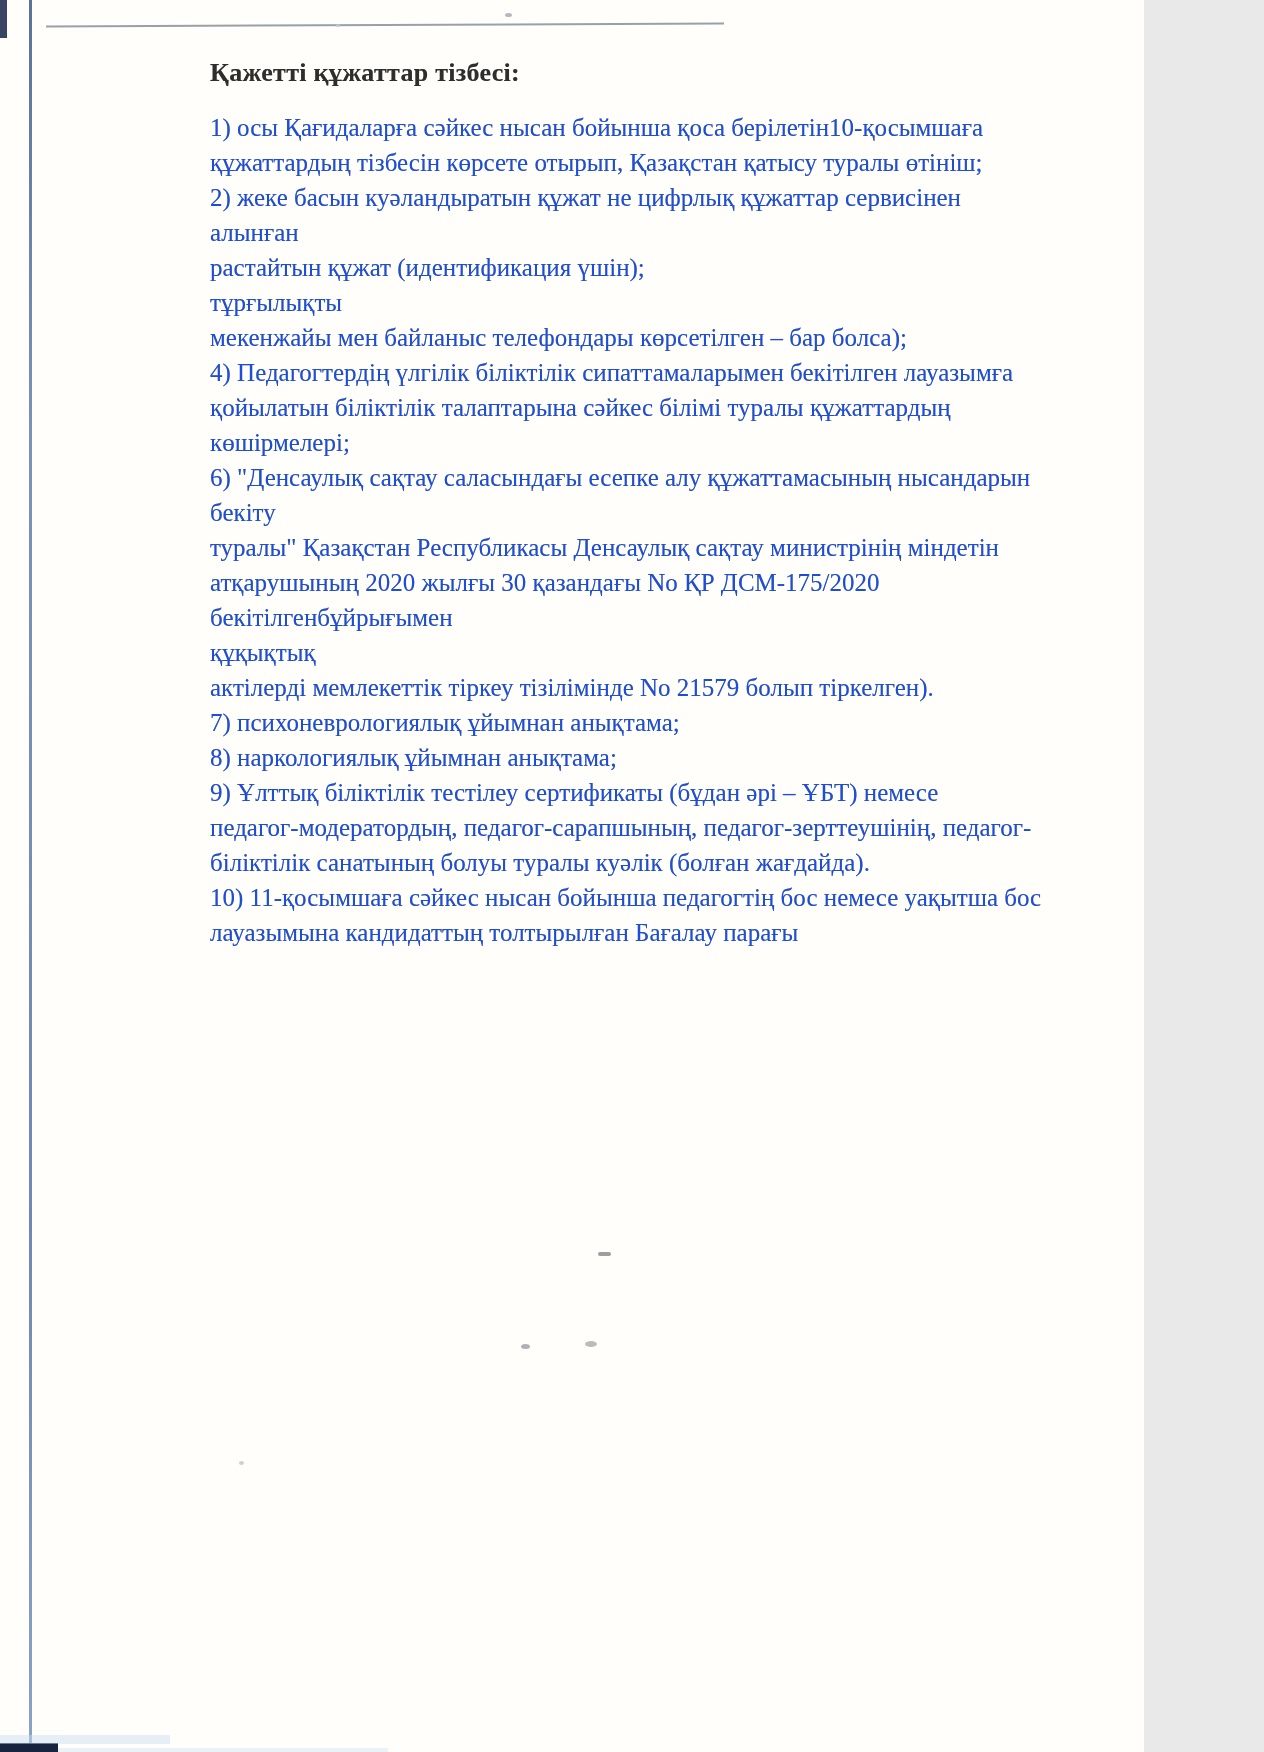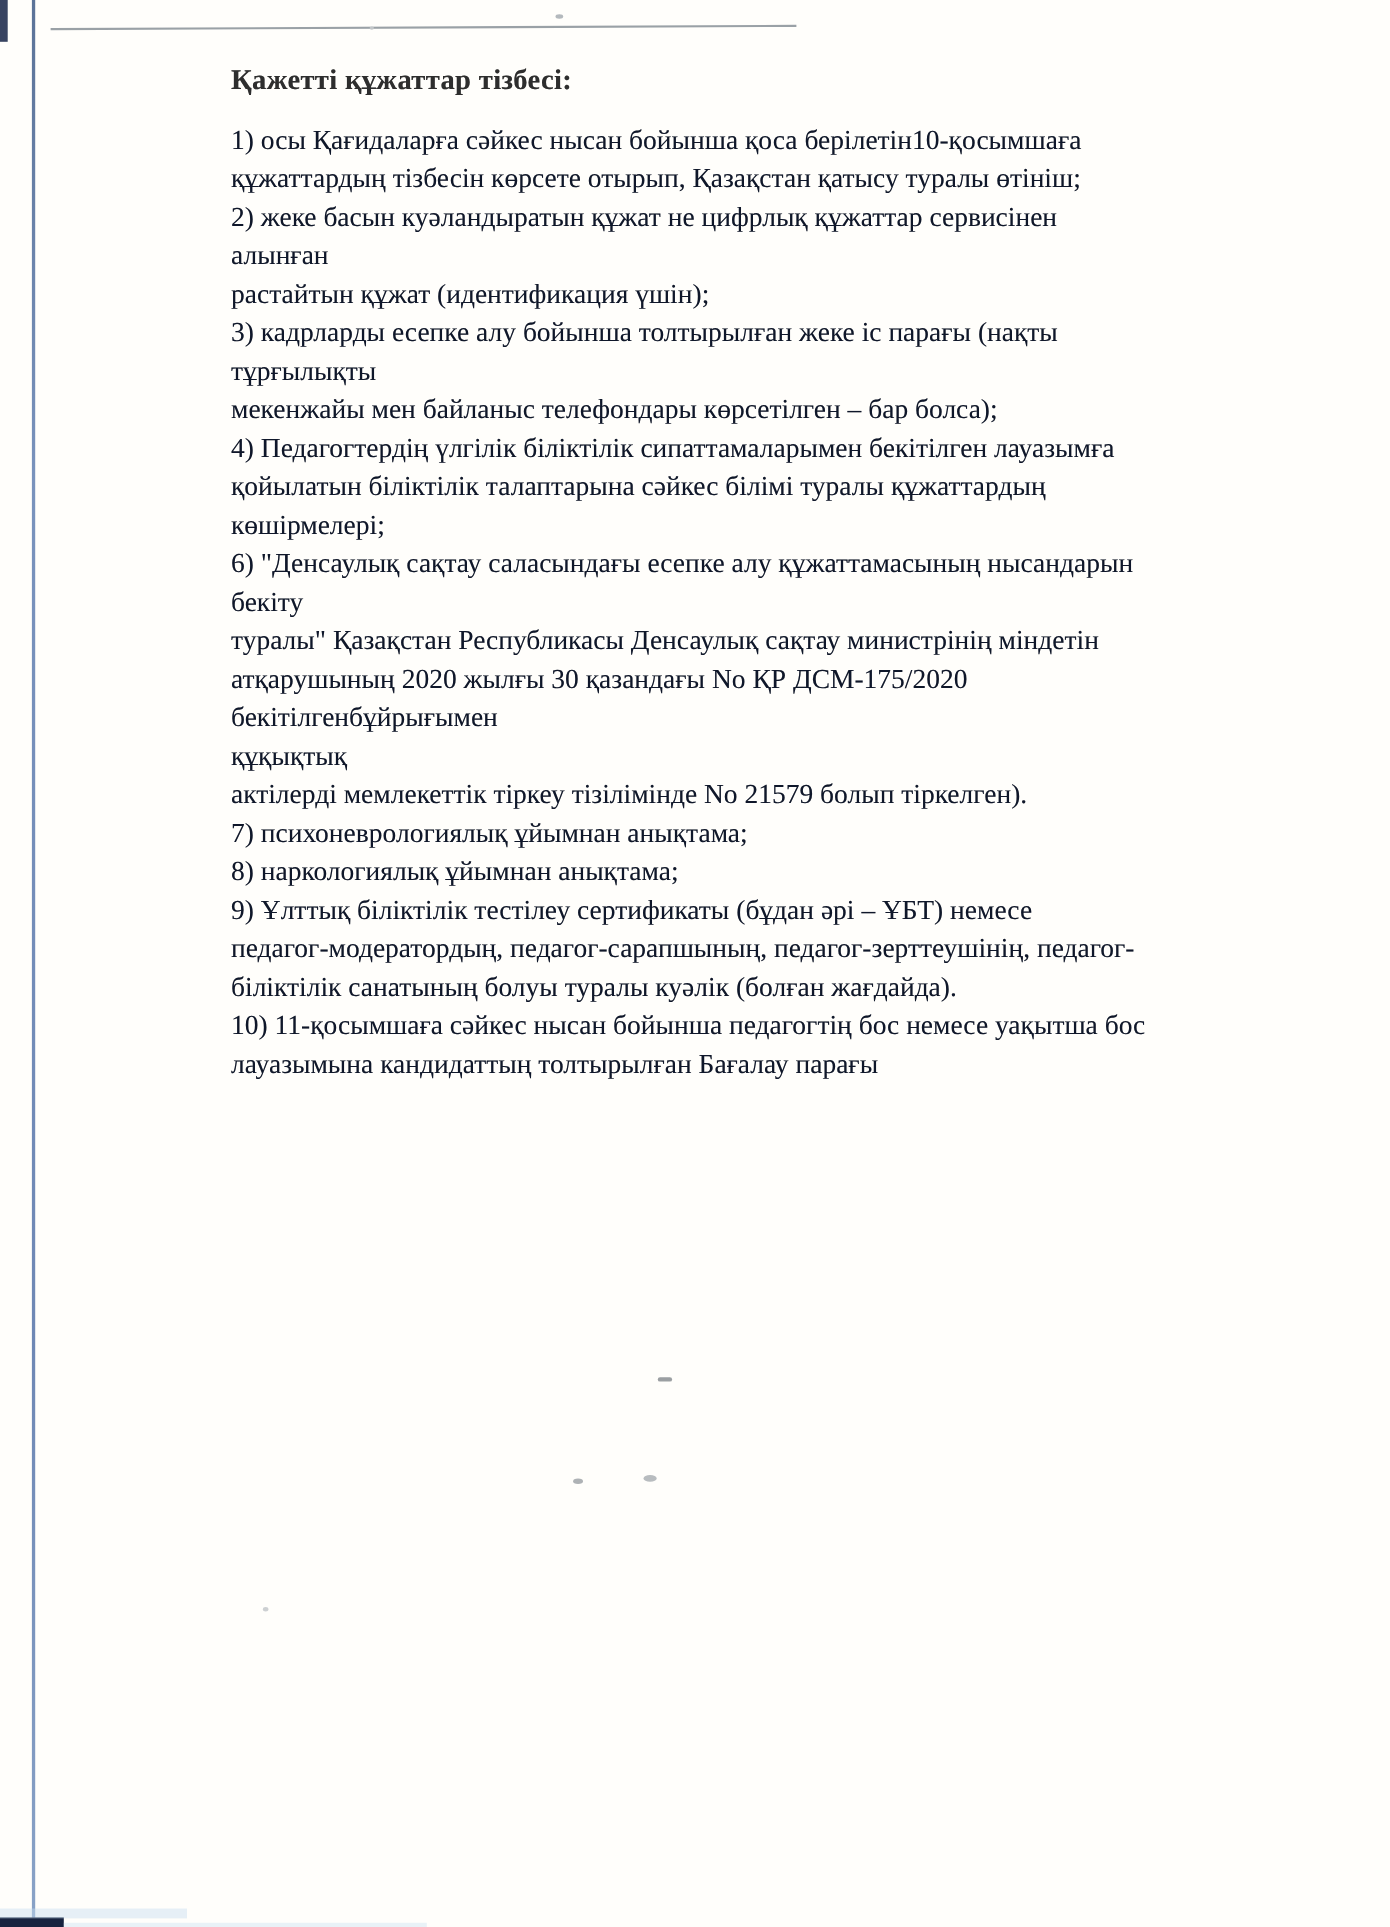--- a/index.html
+++ b/index.html
@@ -1,18 +1,18 @@
 <!DOCTYPE html>
 <html><head>
 <meta charset="utf-8">
 <style>
   html,body{margin:0;padding:0;background:#e9e9e9;}
   .page{
     position:relative;
-    width:1264px;height:1752px;
+    width:1144px;height:1752px;
     background:#fffefb;
     overflow:hidden;
     font-family:"Liberation Serif","DejaVu Serif",serif;
   }
   
   .left-edge-line{
     position:absolute;left:29px;top:0;width:3px;height:1752px;
     background:linear-gradient(#32507f,#5878ad 25%,#4a6aa3 70%,#6c8cba);
     opacity:.8;
   }
@@ -45,21 +45,21 @@
   .dot-f{left:239px;top:1461px;width:5px;height:4px;background:#cdd0d2;}
   
   .doc-title{
     position:absolute;left:210px;top:58px;
     font-size:26px;font-weight:bold;color:#2e2e2e;
     letter-spacing:.3px;white-space:nowrap;
     text-shadow:0 0 .5px rgba(50,50,50,.45);
   }
   .doc-body{
     position:absolute;left:210px;top:110px;width:900px;
-    font-size:25px;color:#0f172a;
+    font-size:25px;color:#1d4ed8;
     text-shadow:0 0 .5px rgba(60,60,60,.4);
   }
   .text-line{
     height:35px;line-height:35px;white-space:nowrap;
   }
 </style>
 </head>
 <body>
 
 <div class="page">
@@ -78,21 +78,20 @@
   <div class="dot dot-f"></div>
 
   <div class="doc-title">Қажетті құжаттар тізбесі:</div>
 
   <div class="doc-body">
     <div class="text-line">1) осы Қағидаларға сәйкес нысан бойынша қоса берілетін10-қосымшаға</div>
     <div class="text-line">құжаттардың тізбесін көрсете отырып, Қазақстан қатысу туралы өтініш;</div>
     <div class="text-line">2) жеке басын куәландыратын құжат не цифрлық құжаттар сервисінен</div>
     <div class="text-line">алынған</div>
     <div class="text-line">растайтын құжат (идентификация үшін);</div>
-    <div class="text-line">3) кадрларды есепке алу бойынша толтырылған жеке іс парағы (нақты</div>
     <div class="text-line">тұрғылықты</div>
     <div class="text-line">мекенжайы мен байланыс телефондары көрсетілген – бар болса);</div>
     <div class="text-line">4) Педагогтердің үлгілік біліктілік сипаттамаларымен бекітілген лауазымға</div>
     <div class="text-line">қойылатын біліктілік талаптарына сәйкес білімі туралы құжаттардың</div>
     <div class="text-line">көшірмелері;</div>
     <div class="text-line">6) "Денсаулық сақтау саласындағы есепке алу құжаттамасының нысандарын</div>
     <div class="text-line">бекіту</div>
     <div class="text-line">туралы" Қазақстан Республикасы Денсаулық сақтау министрінің міндетін</div>
     <div class="text-line">атқарушының 2020 жылғы 30 қазандағы No ҚР ДСМ-175/2020</div>
     <div class="text-line">бекітілгенбұйрығымен</div>

